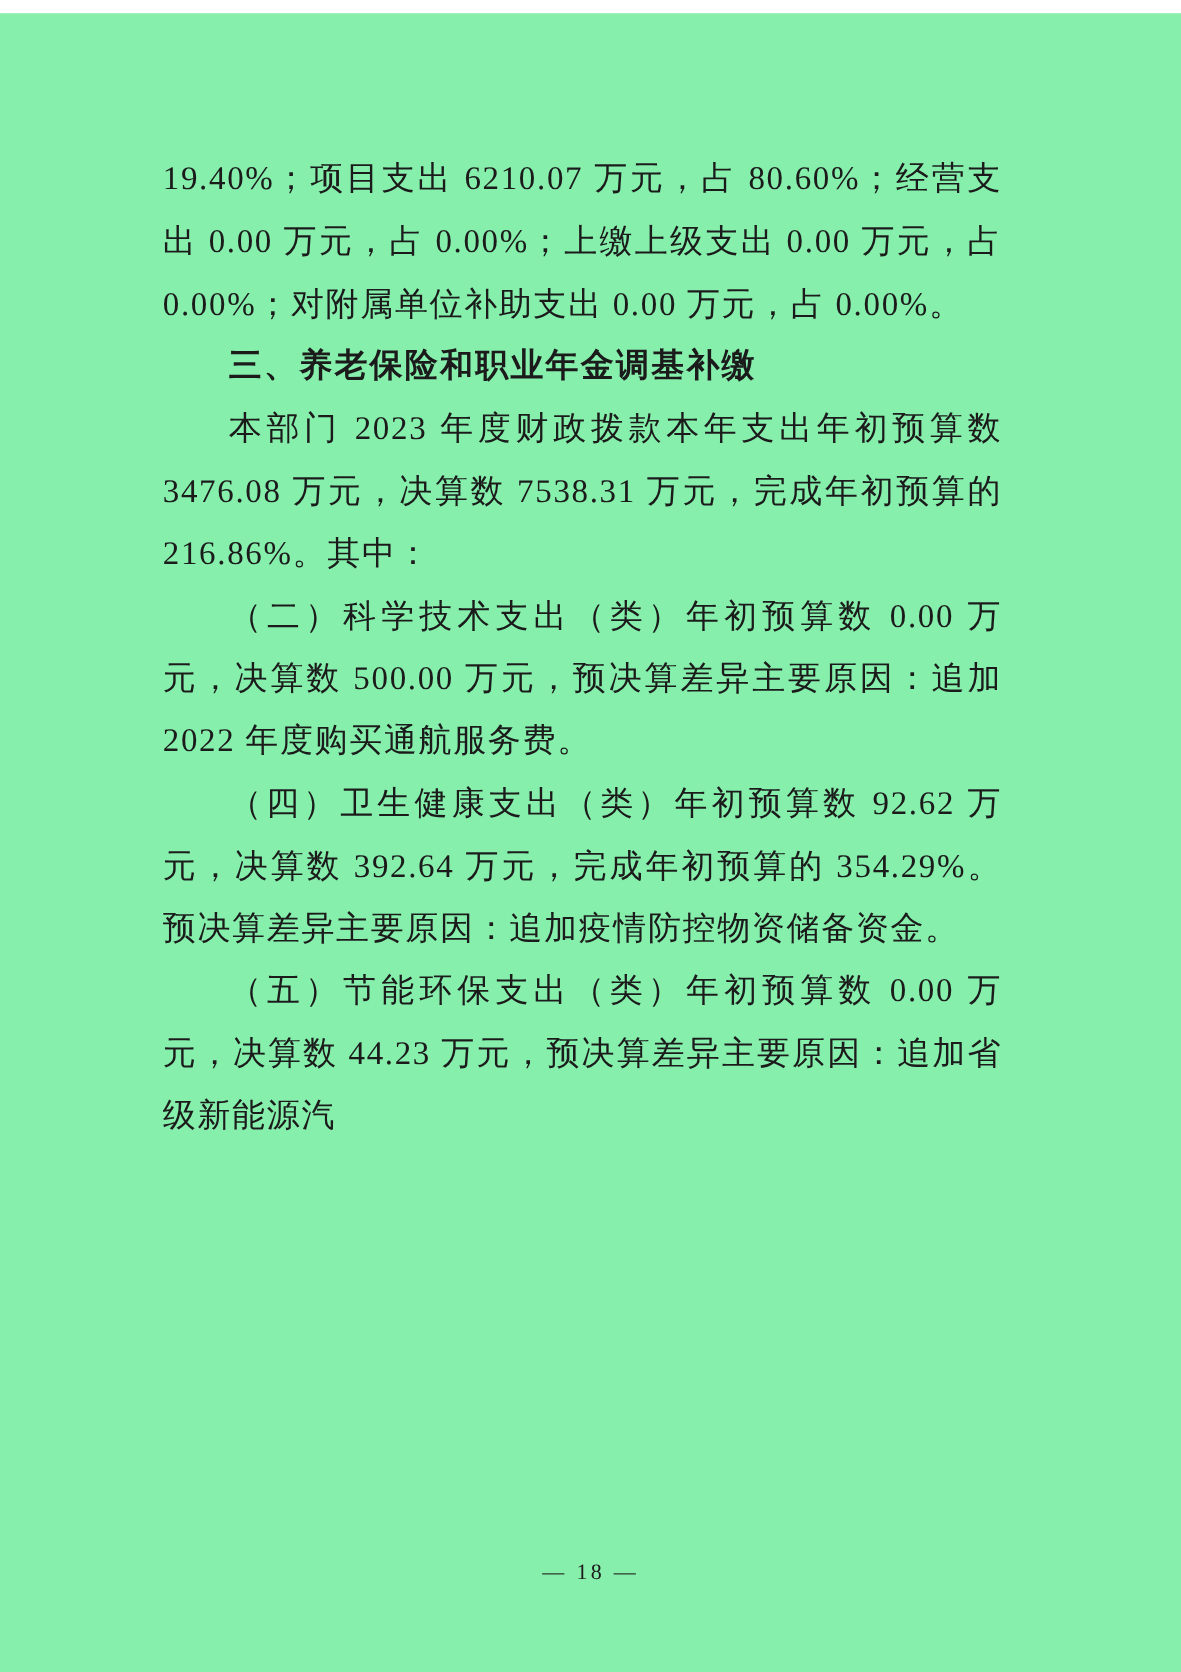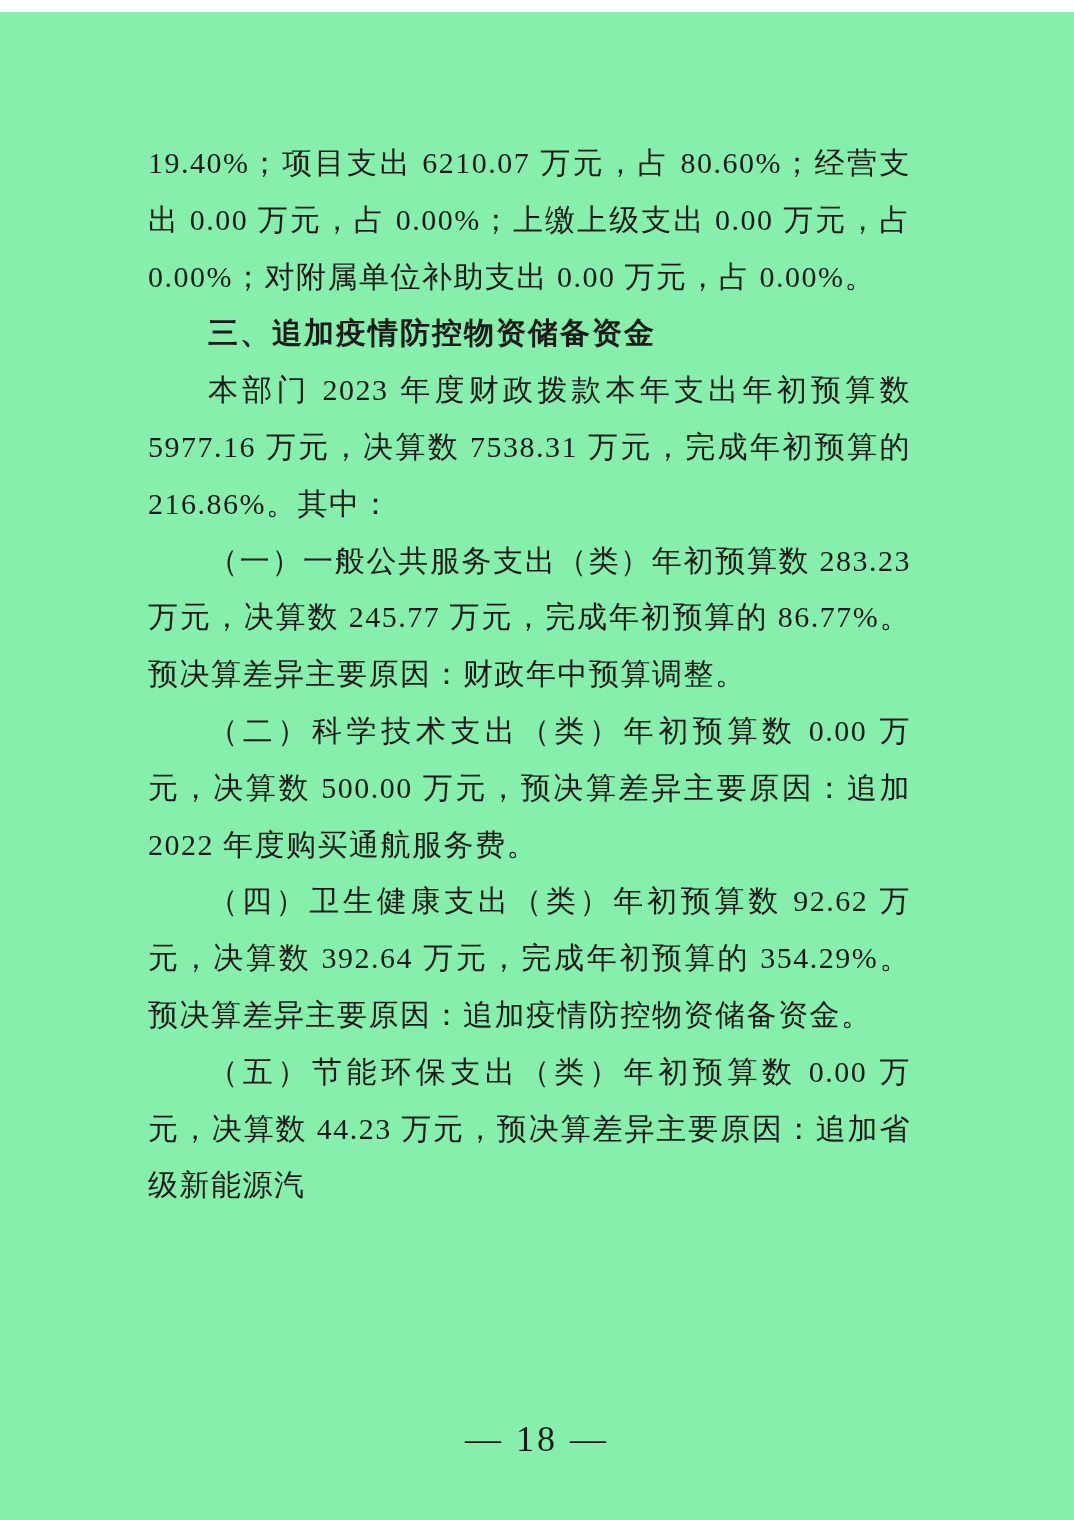--- a/index.html
+++ b/index.html
@@ -40,35 +40,34 @@
     font-family: "Liberation Sans", "DejaVu Sans", sans-serif;
     font-weight: 700;
     letter-spacing: 2px;
   }
   .page-footer {
     position: absolute;
     left: 0;
     width: 1074px;
     top: 1406px;
     text-align: center;
-    font-size: 36px;
+    font-size: 20px;
     letter-spacing: 3px;
     color: #1b1b1b;
   }
 </style>
 </head>
 <body>
 
 <div class="page">
 
   <div class="document-body">
       <div class="para body">19.40%；项目支出 6210.07 万元，占 80.60%；经营支出 0.00 万元，占 0.00%；上缴上级支出 0.00 万元，占 0.00%；对附属单位补助支出 0.00 万元，占 0.00%。</div>
-      <div class="para heading indent">三、追加疫情防控物资储备资金</div>
-      <div class="para body indent">本部门 2023 年度财政拨款本年支出年初预算数 5977.16 万元，决算数 7538.31 万元，完成年初预算的 216.86%。其中：</div>
-      <div class="para body indent">（一）一般公共服务支出（类）年初预算数 283.23 万元，决算数 245.77 万元，完成年初预算的 86.77%。预决算差异主要原因：财政年中预算调整。</div>
+      <div class="para heading indent">三、养老保险和职业年金调基补缴</div>
+      <div class="para body indent">本部门 2023 年度财政拨款本年支出年初预算数 3476.08 万元，决算数 7538.31 万元，完成年初预算的 216.86%。其中：</div>
       <div class="para body indent">（二）科学技术支出（类）年初预算数 0.00 万元，决算数 500.00 万元，预决算差异主要原因：追加 2022 年度购买通航服务费。</div>
       <div class="para body indent">（四）卫生健康支出（类）年初预算数 92.62 万元，决算数 392.64 万元，完成年初预算的 354.29%。预决算差异主要原因：追加疫情防控物资储备资金。</div>
       <div class="para body indent">（五）节能环保支出（类）年初预算数 0.00 万元，决算数 44.23 万元，预决算差异主要原因：追加省级新能源汽</div>
     </div>
 
   <div class="page-footer">— 18 —</div>
 
 </div>
 
 </body></html>

